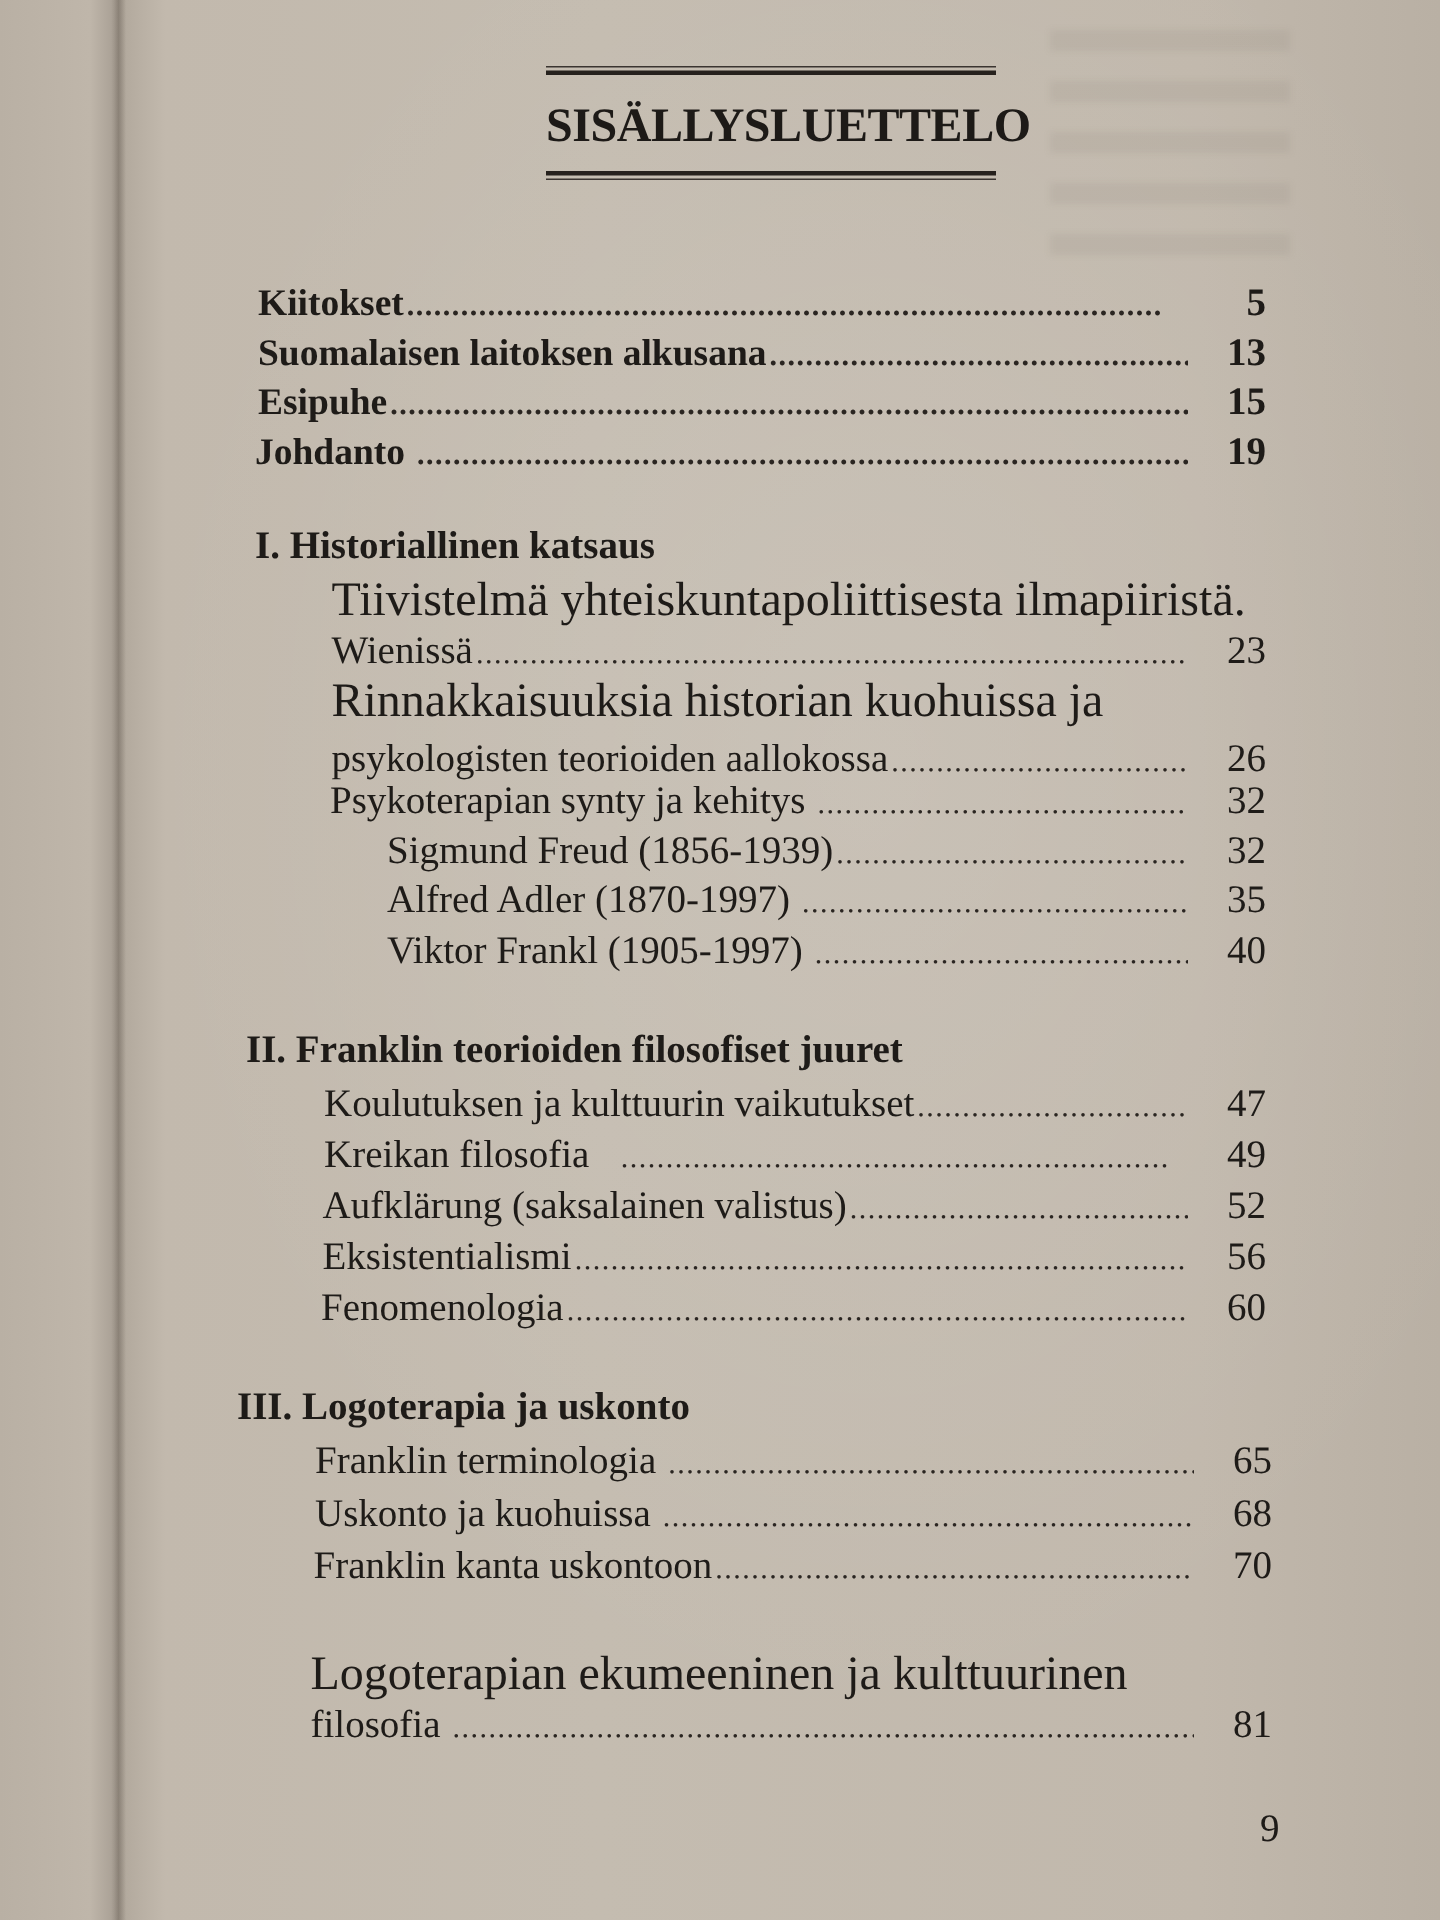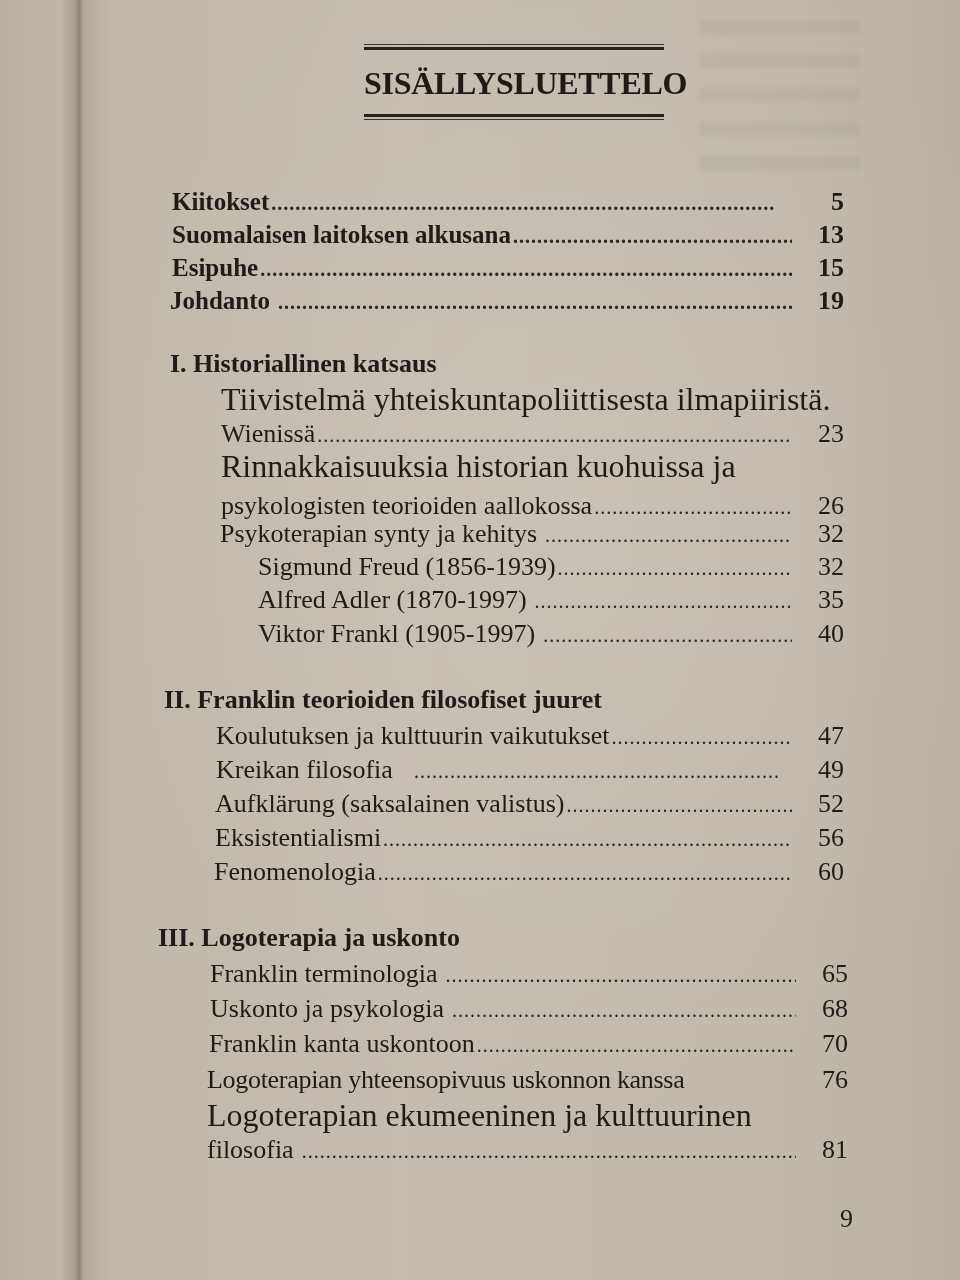--- a/index.html
+++ b/index.html
@@ -248,33 +248,28 @@
     </div>
 
     <div class="section-head" style="left:158px; top:922px;">III. Logoterapia ja uskonto</div>
 
     <div class="entry" style="left:210px; top:958px; width:638px;">
       <span class="label">Franklin terminologia</span>
       <span class="dots" style="margin-left:8px;"></span>
       <span class="num">65</span>
     </div>
     <div class="entry" style="left:210px; top:993px; width:638px;">
-      <span class="label">Uskonto ja psykologia</span>
+      <span class="label">Uskonto ja kuohuissa</span>
       <span class="dots" style="margin-left:8px;"></span>
       <span class="num">68</span>
     </div>
     <div class="entry" style="left:209px; top:1028px; width:639px;">
       <span class="label">Franklin kanta uskontoon</span>
       <span class="dots"></span>
       <span class="num">70</span>
-    </div>
-    <div class="entry" style="left:207px; top:1064px; width:641px;">
-      <span class="label" style="letter-spacing:-0.3px;">Logoterapian yhteensopivuus uskonnon kanssa</span>
-      <span class="dots" style="visibility:hidden;"></span>
-      <span class="num">76</span>
     </div>
 
     <div class="plain-line" style="left:207px; top:1099px;">Logoterapian ekumeeninen ja kulttuurinen</div>
     <div class="entry" style="left:207px; top:1134px; width:641px;">
       <span class="label">filosofia</span>
       <span class="dots" style="margin-left:8px;"></span>
       <span class="num">81</span>
     </div>
   </div>
 

